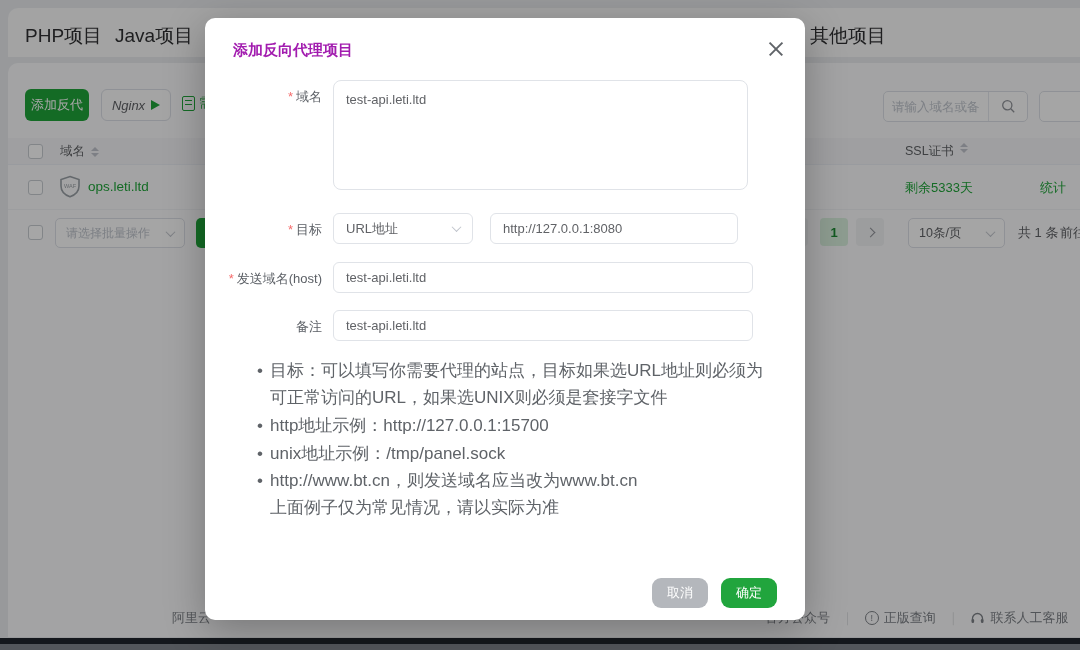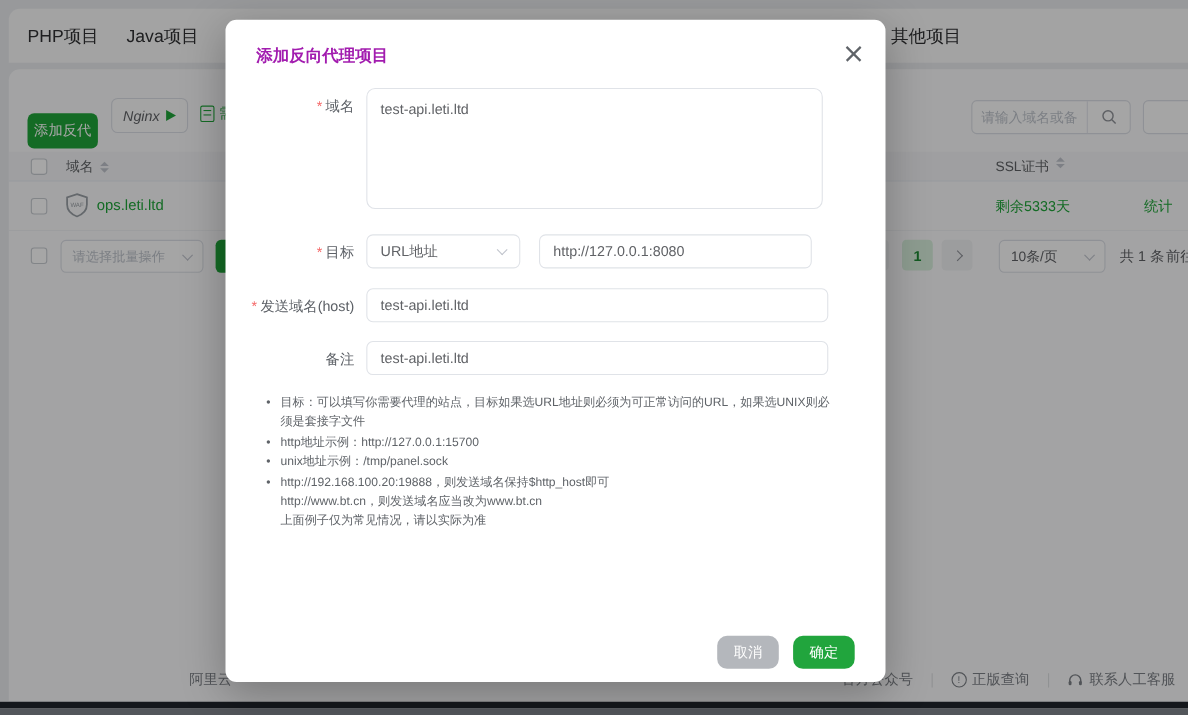--- a/index.html
+++ b/index.html
@@ -2,29 +2,29 @@
 <html><head>
 <meta charset="utf-8">
 <style>
   * { margin:0; padding:0; box-sizing:border-box; }
   html,body { width:1080px; height:650px; overflow:hidden; }
   body { font-family:"Liberation Sans","DejaVu Sans",sans-serif; background:#eaecef; position:relative; }
 
   
   .page { position:absolute; inset:0; }
   .tabbar { position:absolute; left:8px; top:8px; right:0; height:49px; background:#fafafa; border-radius:10px 0 0 0; }
-  .tab { position:absolute; top:15px; font-size:16px; color:#303133; cursor:pointer; }
+  .tab { position:absolute; top:15px; font-size:19px; color:#303133; cursor:pointer; }
   .tab-php  { left:17px; }
   .tab-java { left:107px; }
   .tab-other{ left:802px; }
 
   .content { position:absolute; left:8px; top:63px; right:0; height:574px; background:#fbfbfc; border-radius:10px 0 0 0; overflow:hidden; }
 
   .btn { display:flex; align-items:center; justify-content:center; border-radius:6px; font-size:13px; cursor:pointer; }
-  .btn-green { background:#20a53a; color:#fff;margin-top:14px; }
+  .btn-green { background:#20a53a; color:#fff; }
   .btn-plain { background:#fcfcfc; border:1px solid #dcdfe6; color:#606266; }
 
   .add-btn   { position:absolute; left:17px; top:26px; width:64px; height:32px; }
   .nginx-btn { position:absolute; left:93px; top:26px; width:70px; height:32px; gap:6px;font-style:italic; }
   .play-icon { width:0; height:0; border-left:9px solid #20a53a; border-top:5.5px solid transparent; border-bottom:5.5px solid transparent; }
 
   .doc-link { position:absolute; left:174px; top:31px; display:flex; align-items:center; gap:4px; color:#20a53a; font-size:13px; cursor:pointer; }
   .doc-icon { width:13px; height:15px; border:1.5px solid #20a53a; border-radius:2px; position:relative; }
   .doc-icon::before, .doc-icon::after { content:""; position:absolute; left:2px; right:2px; height:1.5px; background:#20a53a; }
   .doc-icon::before { top:3px; } .doc-icon::after { top:7px; }
@@ -100,21 +100,21 @@
   .lab-target { top:203px; }
   .target-select { position:absolute; left:128px; top:195px; width:140px; height:31px; border:1px solid #e0e3e8; border-radius:6px; display:flex; align-items:center; justify-content:space-between; padding:0 12px; cursor:pointer; }
   .target-select .txt { font-size:13px; color:#606266; }
   .target-url { position:absolute; left:285px; top:195px; width:248px; height:31px; }
 
   .lab-host { top:252px; }
   .host-input { position:absolute; left:128px; top:244px; width:420px; height:31px; }
   .lab-remark { top:300px; }
   .remark-input { position:absolute; left:128px; top:292px; width:420px; height:31px; }
 
-  .help { position:absolute; left:36px; top:340px; width:522px; font-size:11px; color:#5f6368; line-height:1.58; }
+  .help { position:absolute; left:51px; top:340px; width:522px; font-size:17px; color:#5f6368; line-height:1.58; }
   .help ul { list-style:none; }
   .help li { position:relative; padding-left:14px; margin-bottom:1px; }
   .help li::before { content:"•"; position:absolute; left:1px; top:0; color:#5f6368; }
 
   .modal-btns { position:absolute; right:28px; top:560px; display:flex; gap:13px; }
   .m-btn { height:30px; padding:0 15px; border:none; border-radius:9px; font-size:13px; color:#fff; cursor:pointer; display:flex; align-items:center; font-family:inherit; }
   .btn-cancel { background:#b4b7bc; }
   .btn-confirm { background:#21a53d; }
 
   .icon-circle-i { width:14px; height:14px; border:1.2px solid #7d8187; border-radius:50%; display:inline-flex; align-items:center; justify-content:center; font-size:9px; color:#7d8187; }
@@ -262,21 +262,20 @@
     <span>备注</span>
   </div>
   <input class="f-input remark-input" value="test-api.leti.ltd" style="">
 
   <div class="help">
     <ul>
       <li><span>目标：可以填写你需要代理的站点，目标如果选URL地址则必须为可正常访问的URL，如果选UNIX则必须是套接字文件</span></li>
       <li><span>http地址示例：http://127.0.0.1:15700</span></li>
       <li><span>unix地址示例：/tmp/panel.sock</span></li>
       <li>
-        <div>http://192.168.100.20:19888，则发送域名保持$http_host即可</div>
         <div>http://www.bt.cn，则发送域名应当改为www.bt.cn</div>
         <div>上面例子仅为常见情况，请以实际为准</div>
       </li>
     </ul>
   </div>
 
   <div class="modal-btns">
     <button class="m-btn btn-cancel">取消</button>
     <button class="m-btn btn-confirm">确定</button>
   </div>

